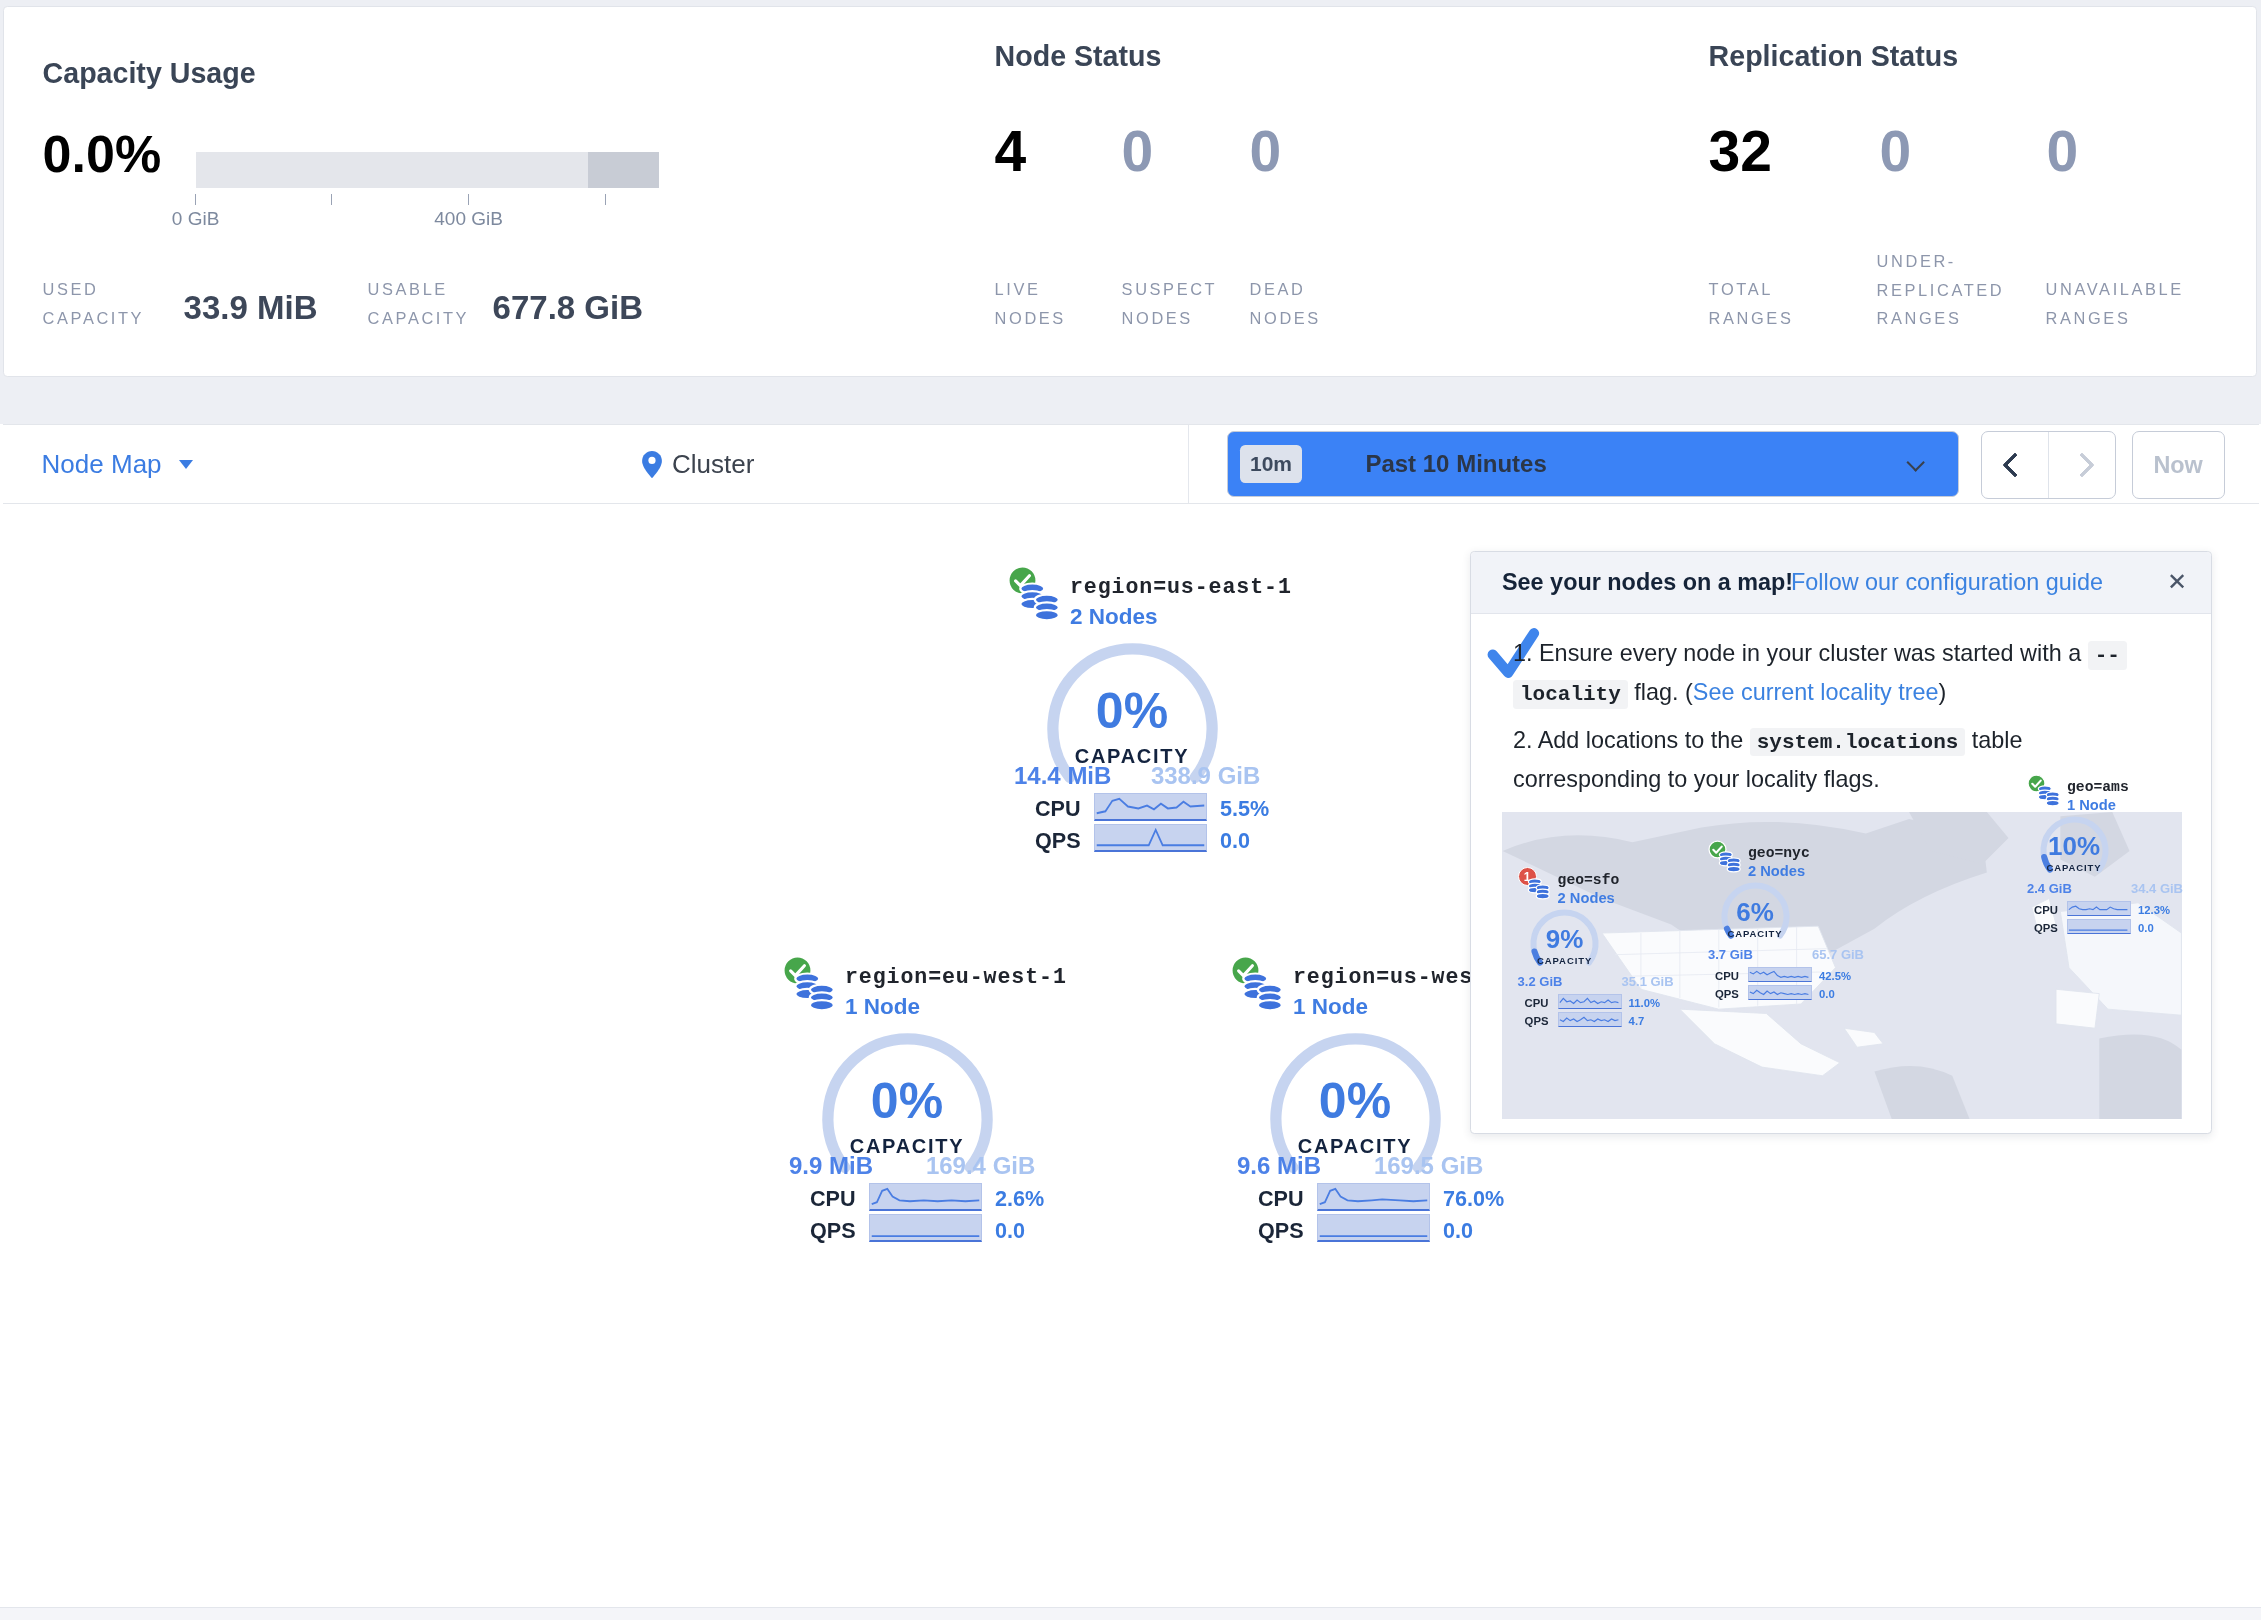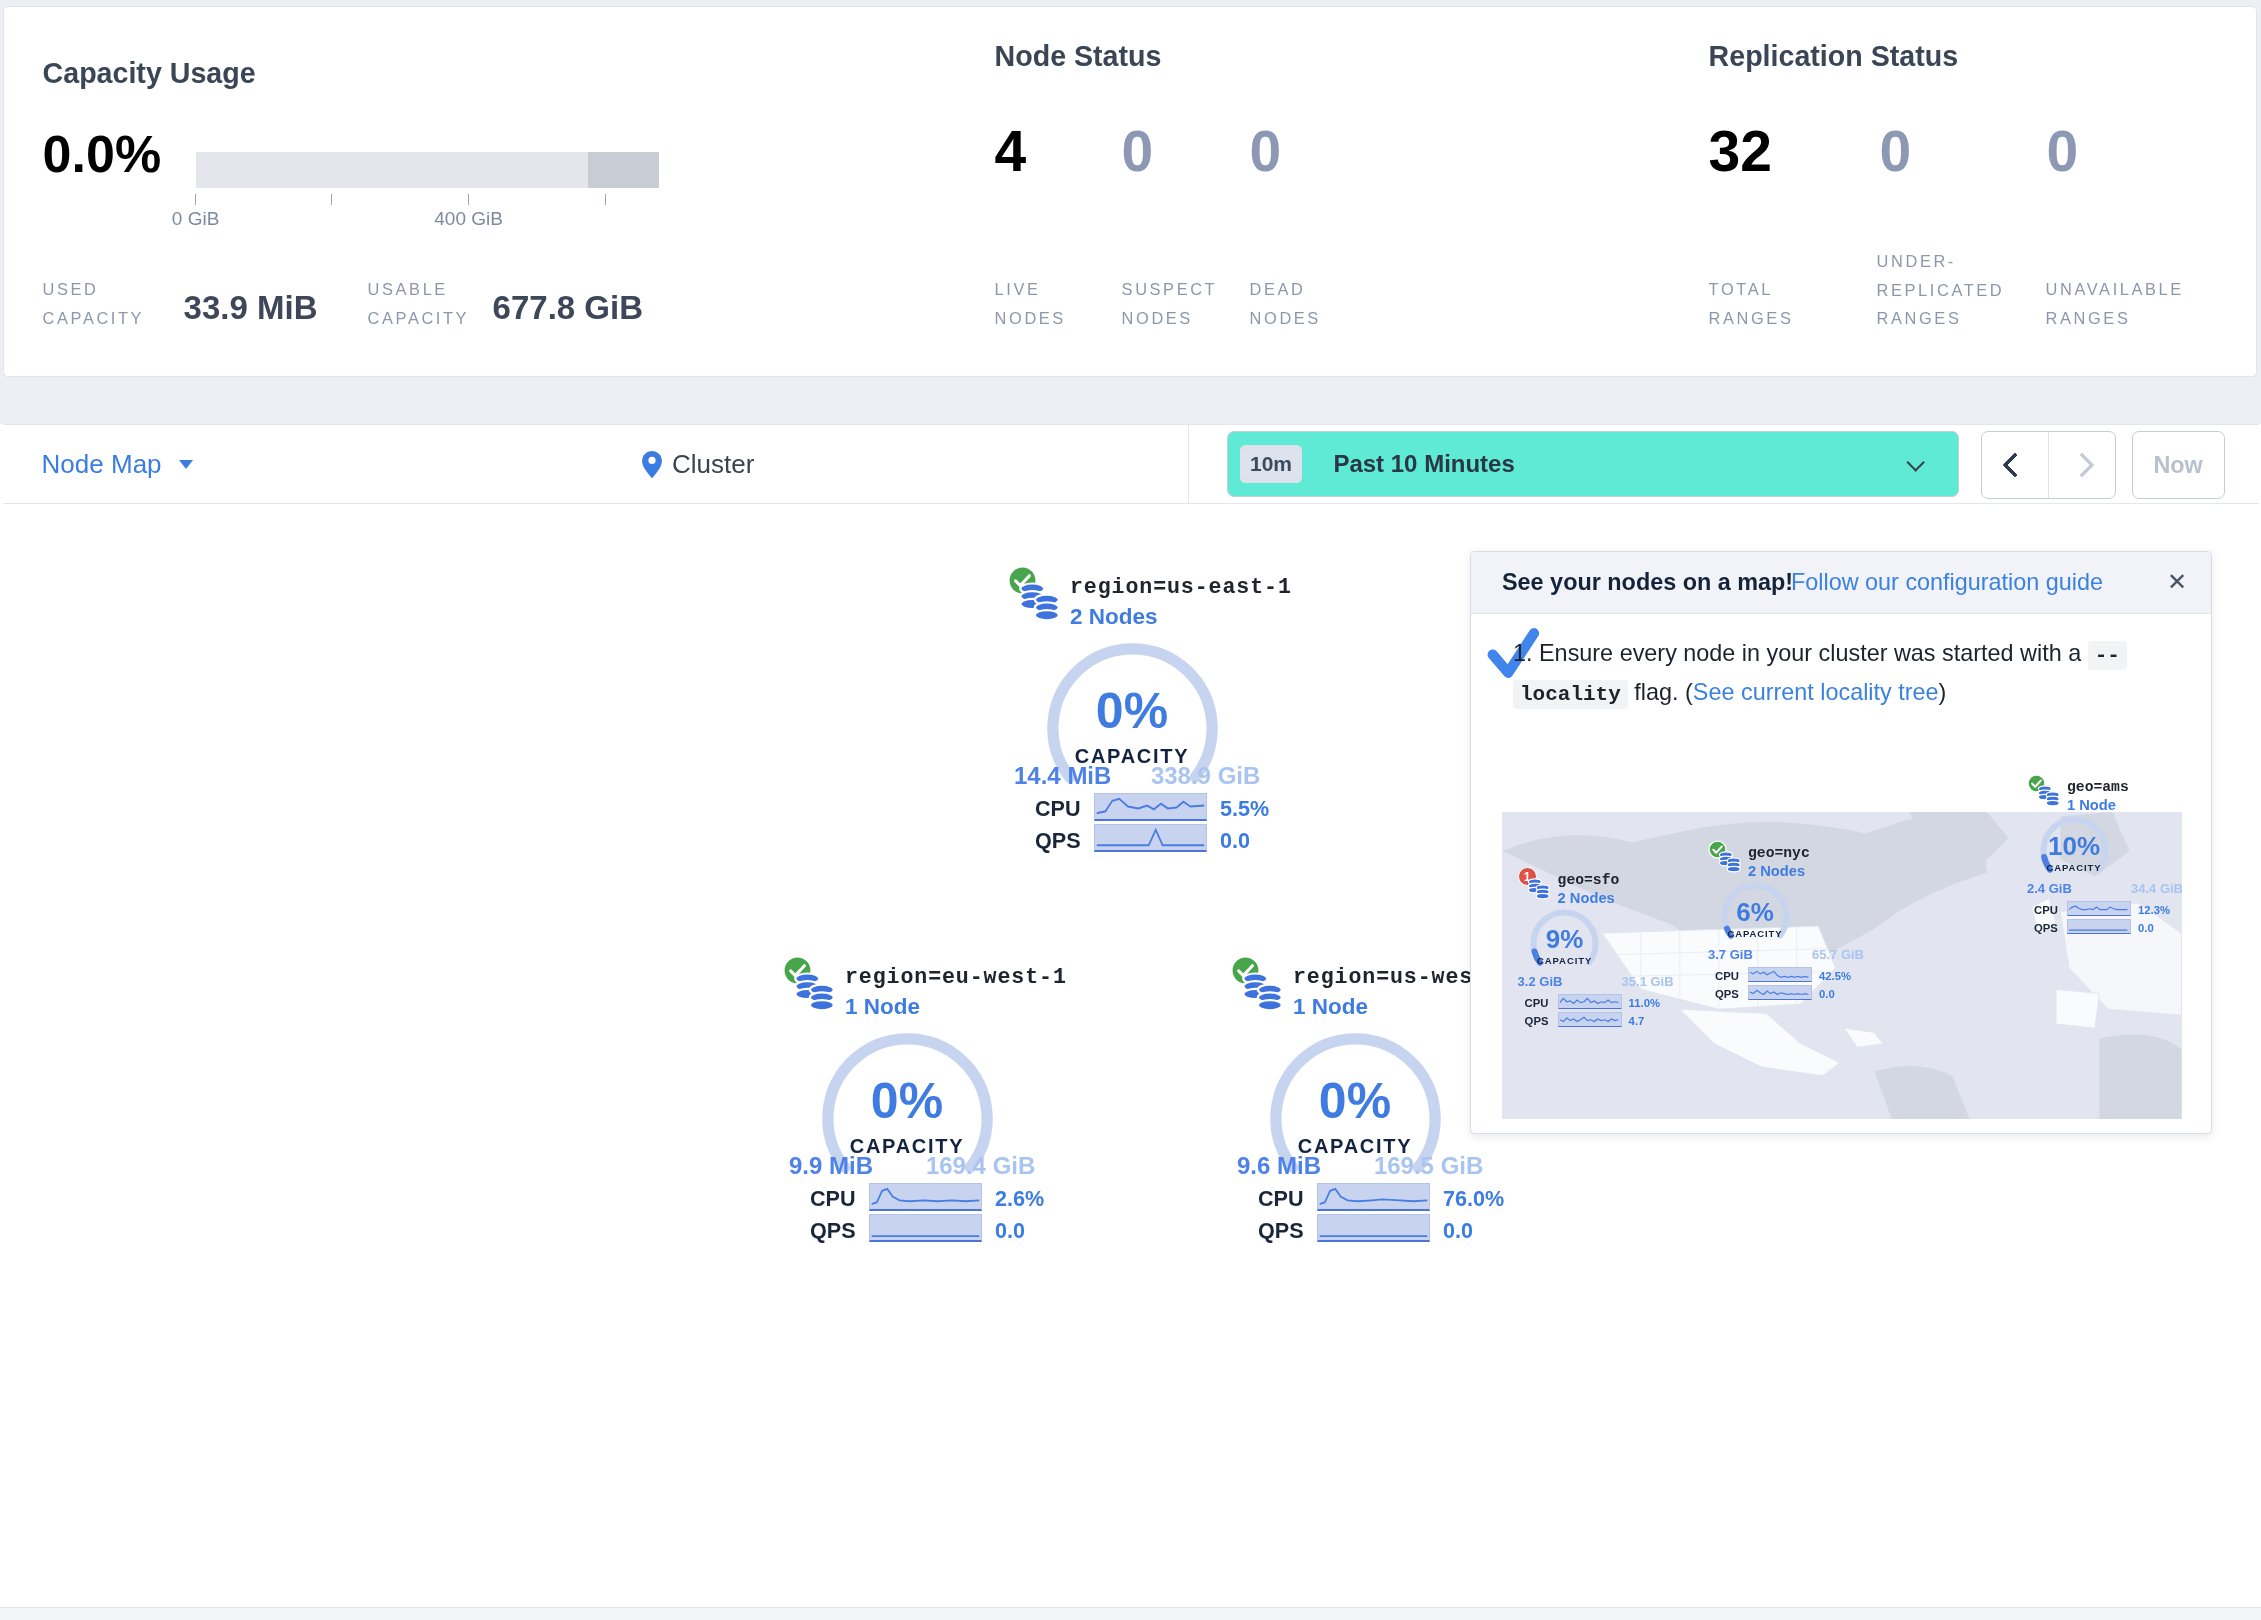--- a/index.html
+++ b/index.html
@@ -17,21 +17,21 @@
   .cap-bar{background:#e4e6eb;}
   .cap-bar-used{background:#c8ccd5;}
   .tick{width:1.7px;height:11.3px;background:#9aa3b5;}
   .tick-label{font-size:19px;color:#7d899e;text-align:center;}
 
   
   .toolbar{left:2.6px;top:424px;width:2256px;height:80px;background:#ffffff;border-top:0.9px solid #e3e6eb;border-bottom:0.9px solid #e3e6eb;box-sizing:border-box;}
   .view-select{font-size:26px;color:#3b7ce2;font-weight:500;}
   .caret-down{width:0;height:0;border-left:7.8px solid transparent;border-right:7.8px solid transparent;border-top:9.5px solid #3b7ce2;}
   .crumb{font-size:26px;color:#3c434e;}
-  .time-dd{border:0.9px solid #c6ccd8;border-radius:7px;background:#5eead4;box-sizing:border-box;}
+  .time-dd{border:0.9px solid #c6ccd8;border-radius:7px;background:#3b82f6;box-sizing:border-box;gap:32px;}
   .time-badge{background:#dde2ec;border-radius:5.2px;font-size:21px;font-weight:bold;color:#3d4a5e;padding:7px 10.4px;}
   .time-text{font-size:24px;font-weight:bold;color:#2b3648;}
   .chev-sm{width:11.3px;height:11.3px;border-right:2.6px solid #39404d;border-bottom:2.6px solid #39404d;transform:rotate(45deg);}
   .nav-group{border:0.9px solid #c6ccd8;border-radius:7px;background:#fff;display:flex;box-sizing:border-box;}
   .nav-btn{width:67px;height:66px;display:flex;align-items:center;justify-content:center;}
   .chev-left{width:14px;height:14px;border-left:4.3px solid #2d3b50;border-bottom:4.3px solid #2d3b50;transform:rotate(45deg);border-radius:1.7px;}
   .chev-right{width:14px;height:14px;border-left:4.3px solid #c7cdd8;border-bottom:4.3px solid #c7cdd8;transform:rotate(-135deg);border-radius:1.7px;}
   .now-btn{border:0.9px solid #c6ccd8;border-radius:7px;background:#fff;font-size:23.4px;font-weight:bold;color:#b9c1ce;display:flex;align-items:center;justify-content:center;box-sizing:border-box;}
 
   
@@ -290,20 +290,24 @@
     </div>
 
     <svg class="abs" style="left:14px;top:74px;" width="55" height="54" viewBox="0 0 64 62">
       <path d="M9 33 L27 54 L57 8" stroke="#3f85ec" stroke-width="12" fill="none" stroke-linecap="round" stroke-linejoin="round"></path>
     </svg>
 
     <div class="abs steps" style="left:42px;top:83px;width:662px;">
       <div>
         <span>1.</span>
         <span>Ensure every node in your cluster was started with a </span><span class="code">--</span><span class="code">locality</span><span> flag. (</span><span class="step-link">See current locality tree</span><span>)</span>
+      </div>
+      <div style="margin-top:8.7px;">
+        <span>2.</span>
+        <span>Add locations to the </span><span class="code">system.locations</span><span> table corresponding to your locality flags.</span>
       </div>
     </div>
 
     <div class="abs map-box" style="left:31px;top:260px;width:680px;height:307px;">
       <svg width="680" height="307" viewBox="0 0 785 355">
         <rect width="785" height="355" fill="#e2e5ef"></rect>
 
         <path d="M0 45 Q70 15 150 35 L230 18 Q320 2 420 25 L470 8 L555 28 L560 70 Q480 95 430 135 L375 165 L295 150 Q235 160 195 130 L115 100 Z" fill="#d3d7e2"></path>
 
         <path d="M470 0 L560 0 L585 30 L555 60 L495 45 Z" fill="#d3d7e2"></path>

